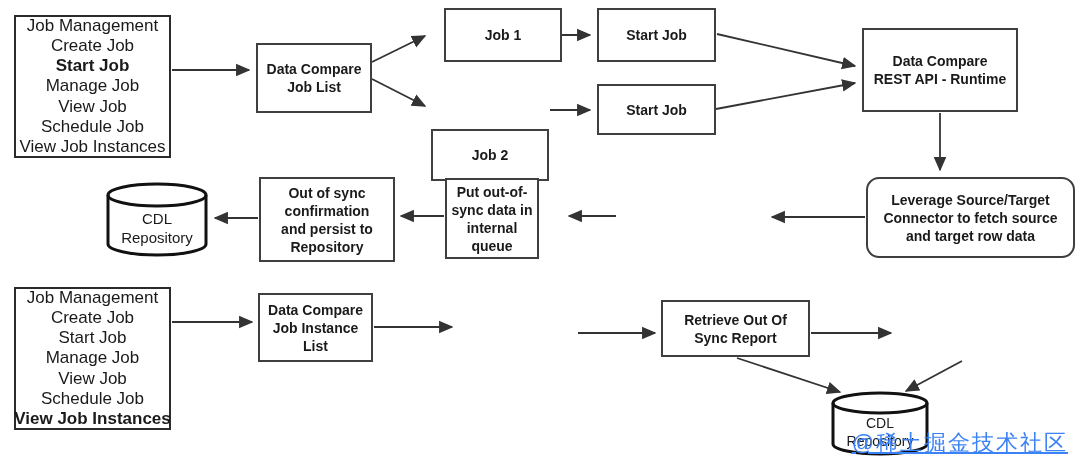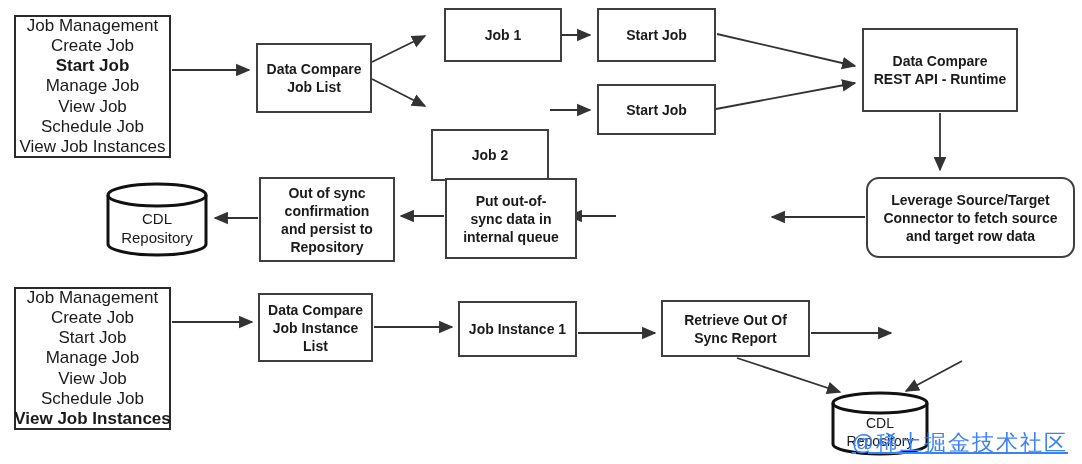--- a/index.html
+++ b/index.html
@@ -129,21 +129,21 @@
   <div class="box label-box" style="left:597px; top:84px; width:119px; height:51px;">Start Job</div>
 
   <div class="box label-box" style="left:862px; top:28px; width:156px; height:84px;">Data Compare
 REST API - Runtime</div>
 
   <div class="box label-box" style="left:866px; top:177px; width:209px; height:81px;border-radius:13px;">Leverage Source/Target
 Connector to fetch source
 and target row data</div>
 
 
-  <div class="box label-box" style="left:445px; top:178px; width:132px; height:81px;">Put out-of-
+  <div class="box label-box" style="left:445px; top:178px; width:94px; height:81px;">Put out-of-
 sync data in
 internal queue</div>
 
   <div class="box label-box" style="left:259px; top:177px; width:136px; height:85px;">Out of sync
 confirmation
 and persist to
 Repository</div>
 
   <div class="cylinder" style="left:105px; top:181px; width:104px; height:77px;">
     <svg width="104" height="77" viewBox="0 0 104 77">
@@ -161,21 +161,20 @@
     <div class="menu-line">Manage Job</div>
     <div class="menu-line">View Job</div>
     <div class="menu-line">Schedule Job</div>
     <div class="menu-line bold">View Job Instances</div>
   </div>
 
   <div class="box label-box" style="left:258px; top:293px; width:115px; height:69px;">Data Compare
 Job Instance
 List</div>
 
-  <div class="box label-box" style="left:458px; top:301px; width:119px; height:56px;">Job Instance 1</div>
 
   <div class="box label-box" style="left:661px; top:300px; width:149px; height:57px;">Retrieve Out Of
 Sync Report</div>
 
 
   <div class="cylinder" style="left:830px; top:391px; width:100px; height:66px;">
     <svg width="100" height="66" viewBox="0 0 100 66">
       <path d="M3,12 A47,10 0 0 1 97,12 L97,53 A47,10 0 0 1 3,53 Z" fill="#ffffff" stroke="#111111" stroke-width="3"></path>
       <path d="M3,12 A47,10 0 0 0 97,12" fill="none" stroke="#111111" stroke-width="3"></path>
     </svg>

